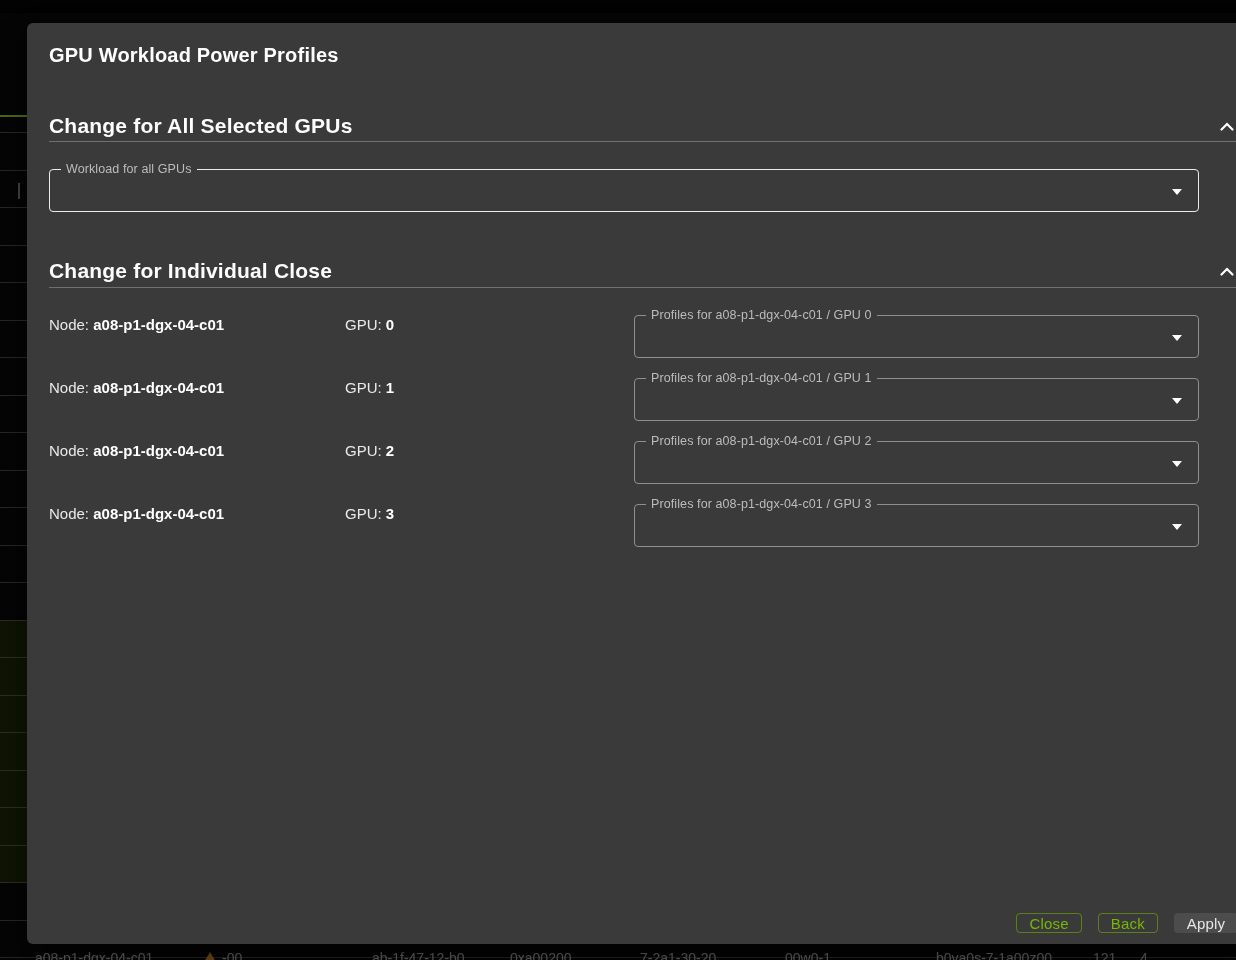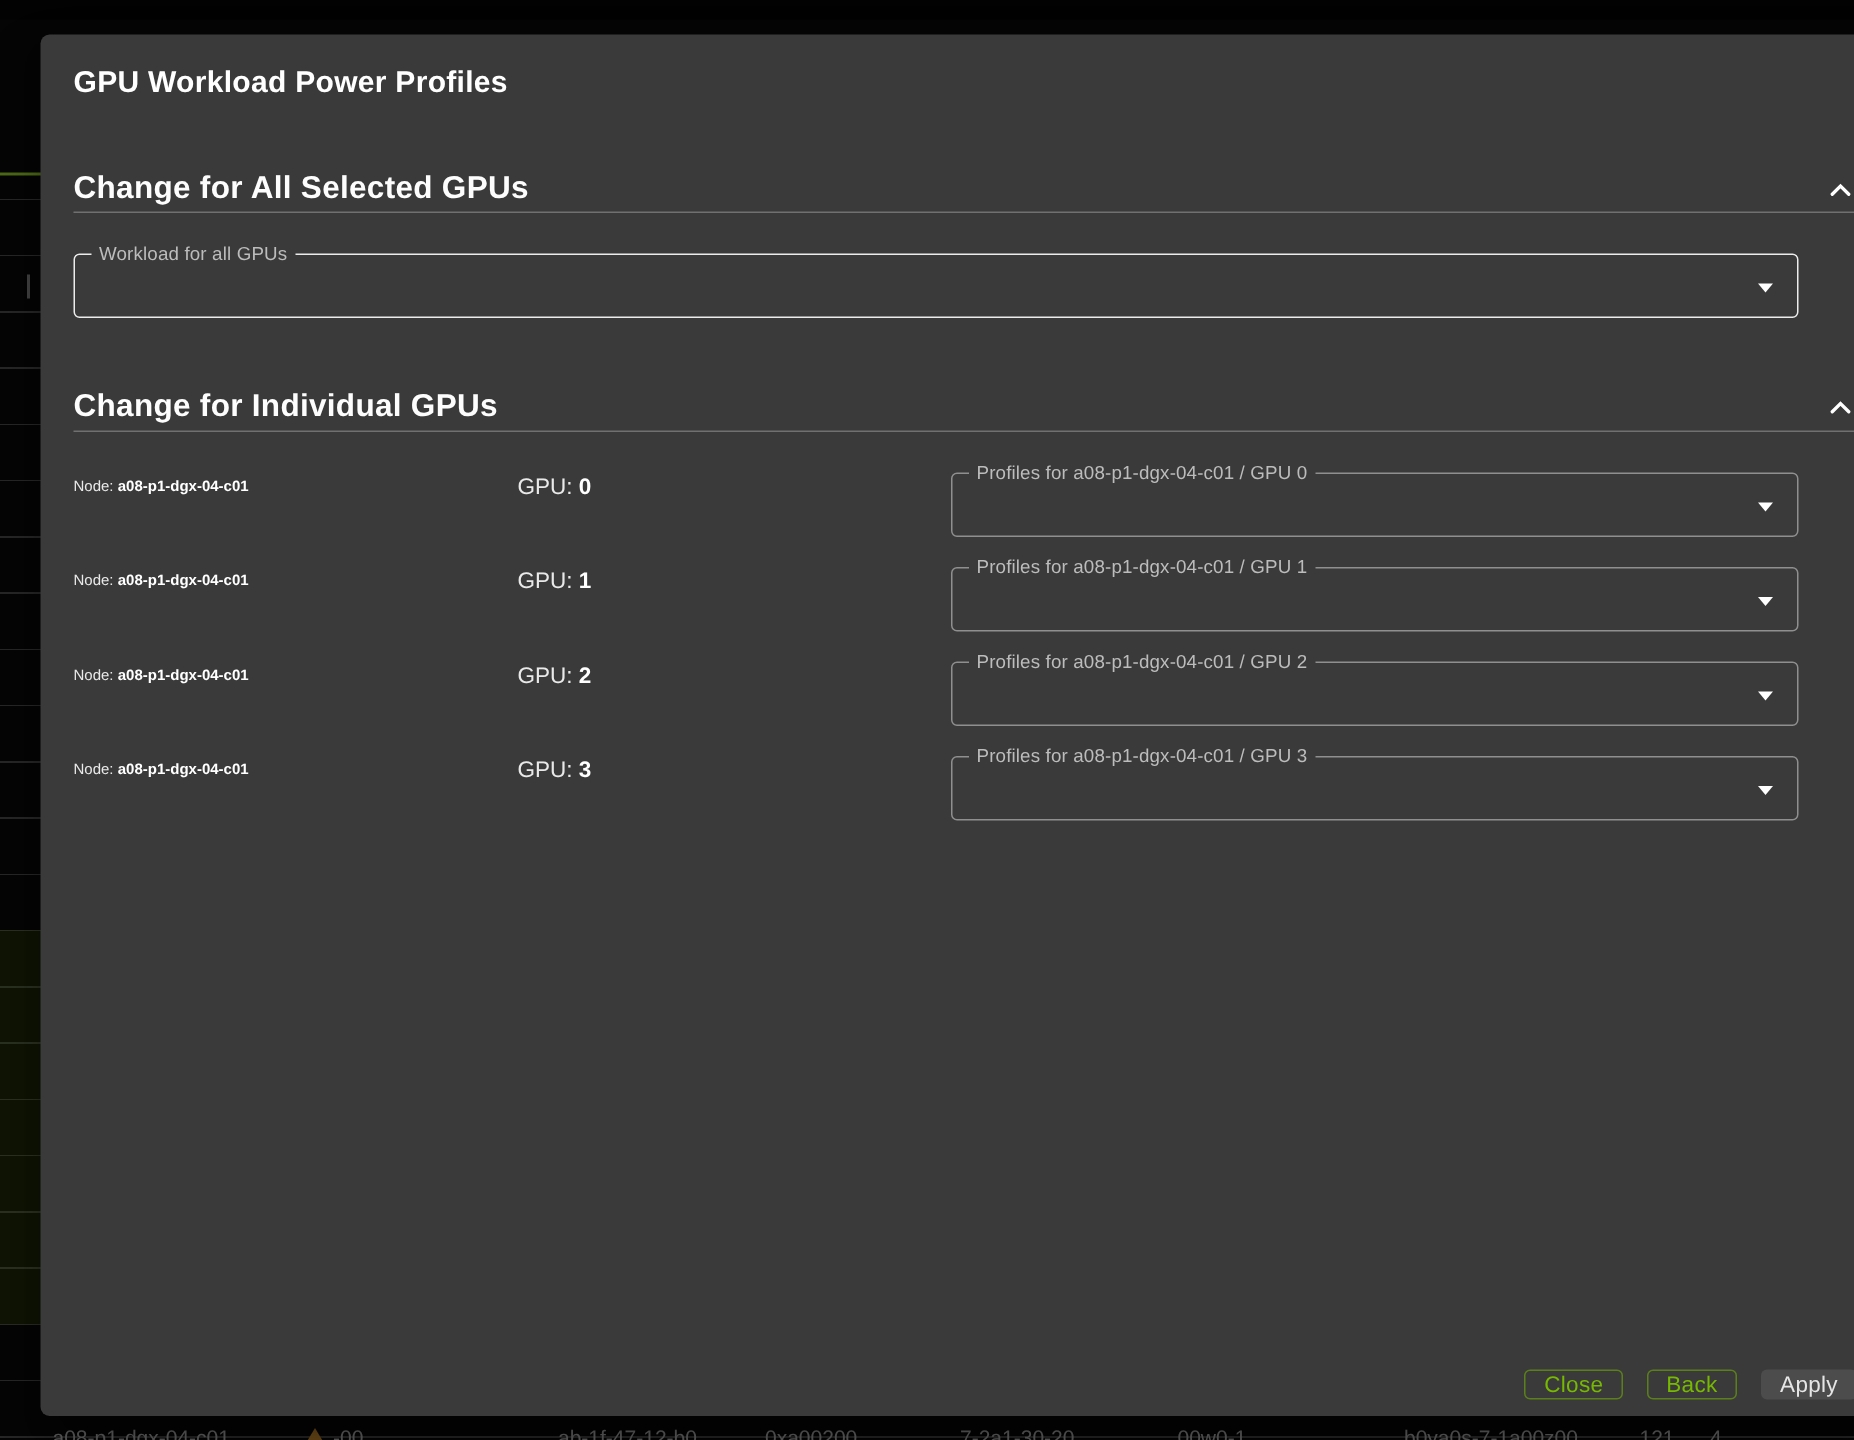--- a/index.html
+++ b/index.html
@@ -60,21 +60,21 @@
   .sel-label{
     position:absolute;top:-8px;left:11px;padding:0 5px;background:#3a3a3a;
     font-size:12.5px;line-height:15px;color:#bcbcbc;white-space:nowrap;letter-spacing:.1px;
   }
   .caret{
     position:absolute;right:16px;top:50%;margin-top:-2px;width:0;height:0;
     border-left:5px solid transparent;border-right:5px solid transparent;border-top:6px solid #ffffff;
   }
 
   .gpu-row{position:absolute;left:22px;right:25px;height:43px;}
-  .gpu-row .node-cell{position:absolute;left:0;top:0;font-size:10px;line-height:20px;color:#e9e9e9;}
+  .gpu-row .node-cell{position:absolute;left:0;top:0;font-size:15px;line-height:20px;color:#e9e9e9;}
   .gpu-row .gpu-cell{position:absolute;left:296px;top:0;font-size:15px;line-height:20px;color:#e9e9e9;}
   .gpu-row b{color:#ffffff;font-weight:700;}
   .gpu-row .select{left:585px;width:565px;top:0;}
 
   .footer{
     position:absolute;right:26px;top:884px;height:32px;
     display:flex;gap:16px;align-items:center;
   }
   .btn{
     height:20px;box-sizing:border-box;border-radius:4px;padding:0 12px;min-width:56px;
@@ -125,21 +125,21 @@
   </div>
   <div class="divider" style="top:118px"></div>
 
   <div class="select focused" style="top:146px;left:22px;width:1150px">
     <span class="sel-label">Workload for all GPUs</span>
     <span></span>
     <span class="caret"></span>
   </div>
 
   <div class="sec-header" style="top:237px">
-    <span class="sec-title">Change for Individual GPUs</span>
+    <span class="sec-title">Change for Individual Close</span>
     <button class="icon-btn">
       <svg width="14" height="9" viewBox="0 0 14 9">
         <path d="M1.5 7.5 L7 2 L12.5 7.5" stroke="#ffffff" stroke-width="2.2" fill="none" stroke-linecap="round"></path>
       </svg>
     </button>
   </div>
   <div class="divider" style="top:264px"></div>
 
   <div class="gpu-row" style="top:292px">
     <span class="node-cell">

